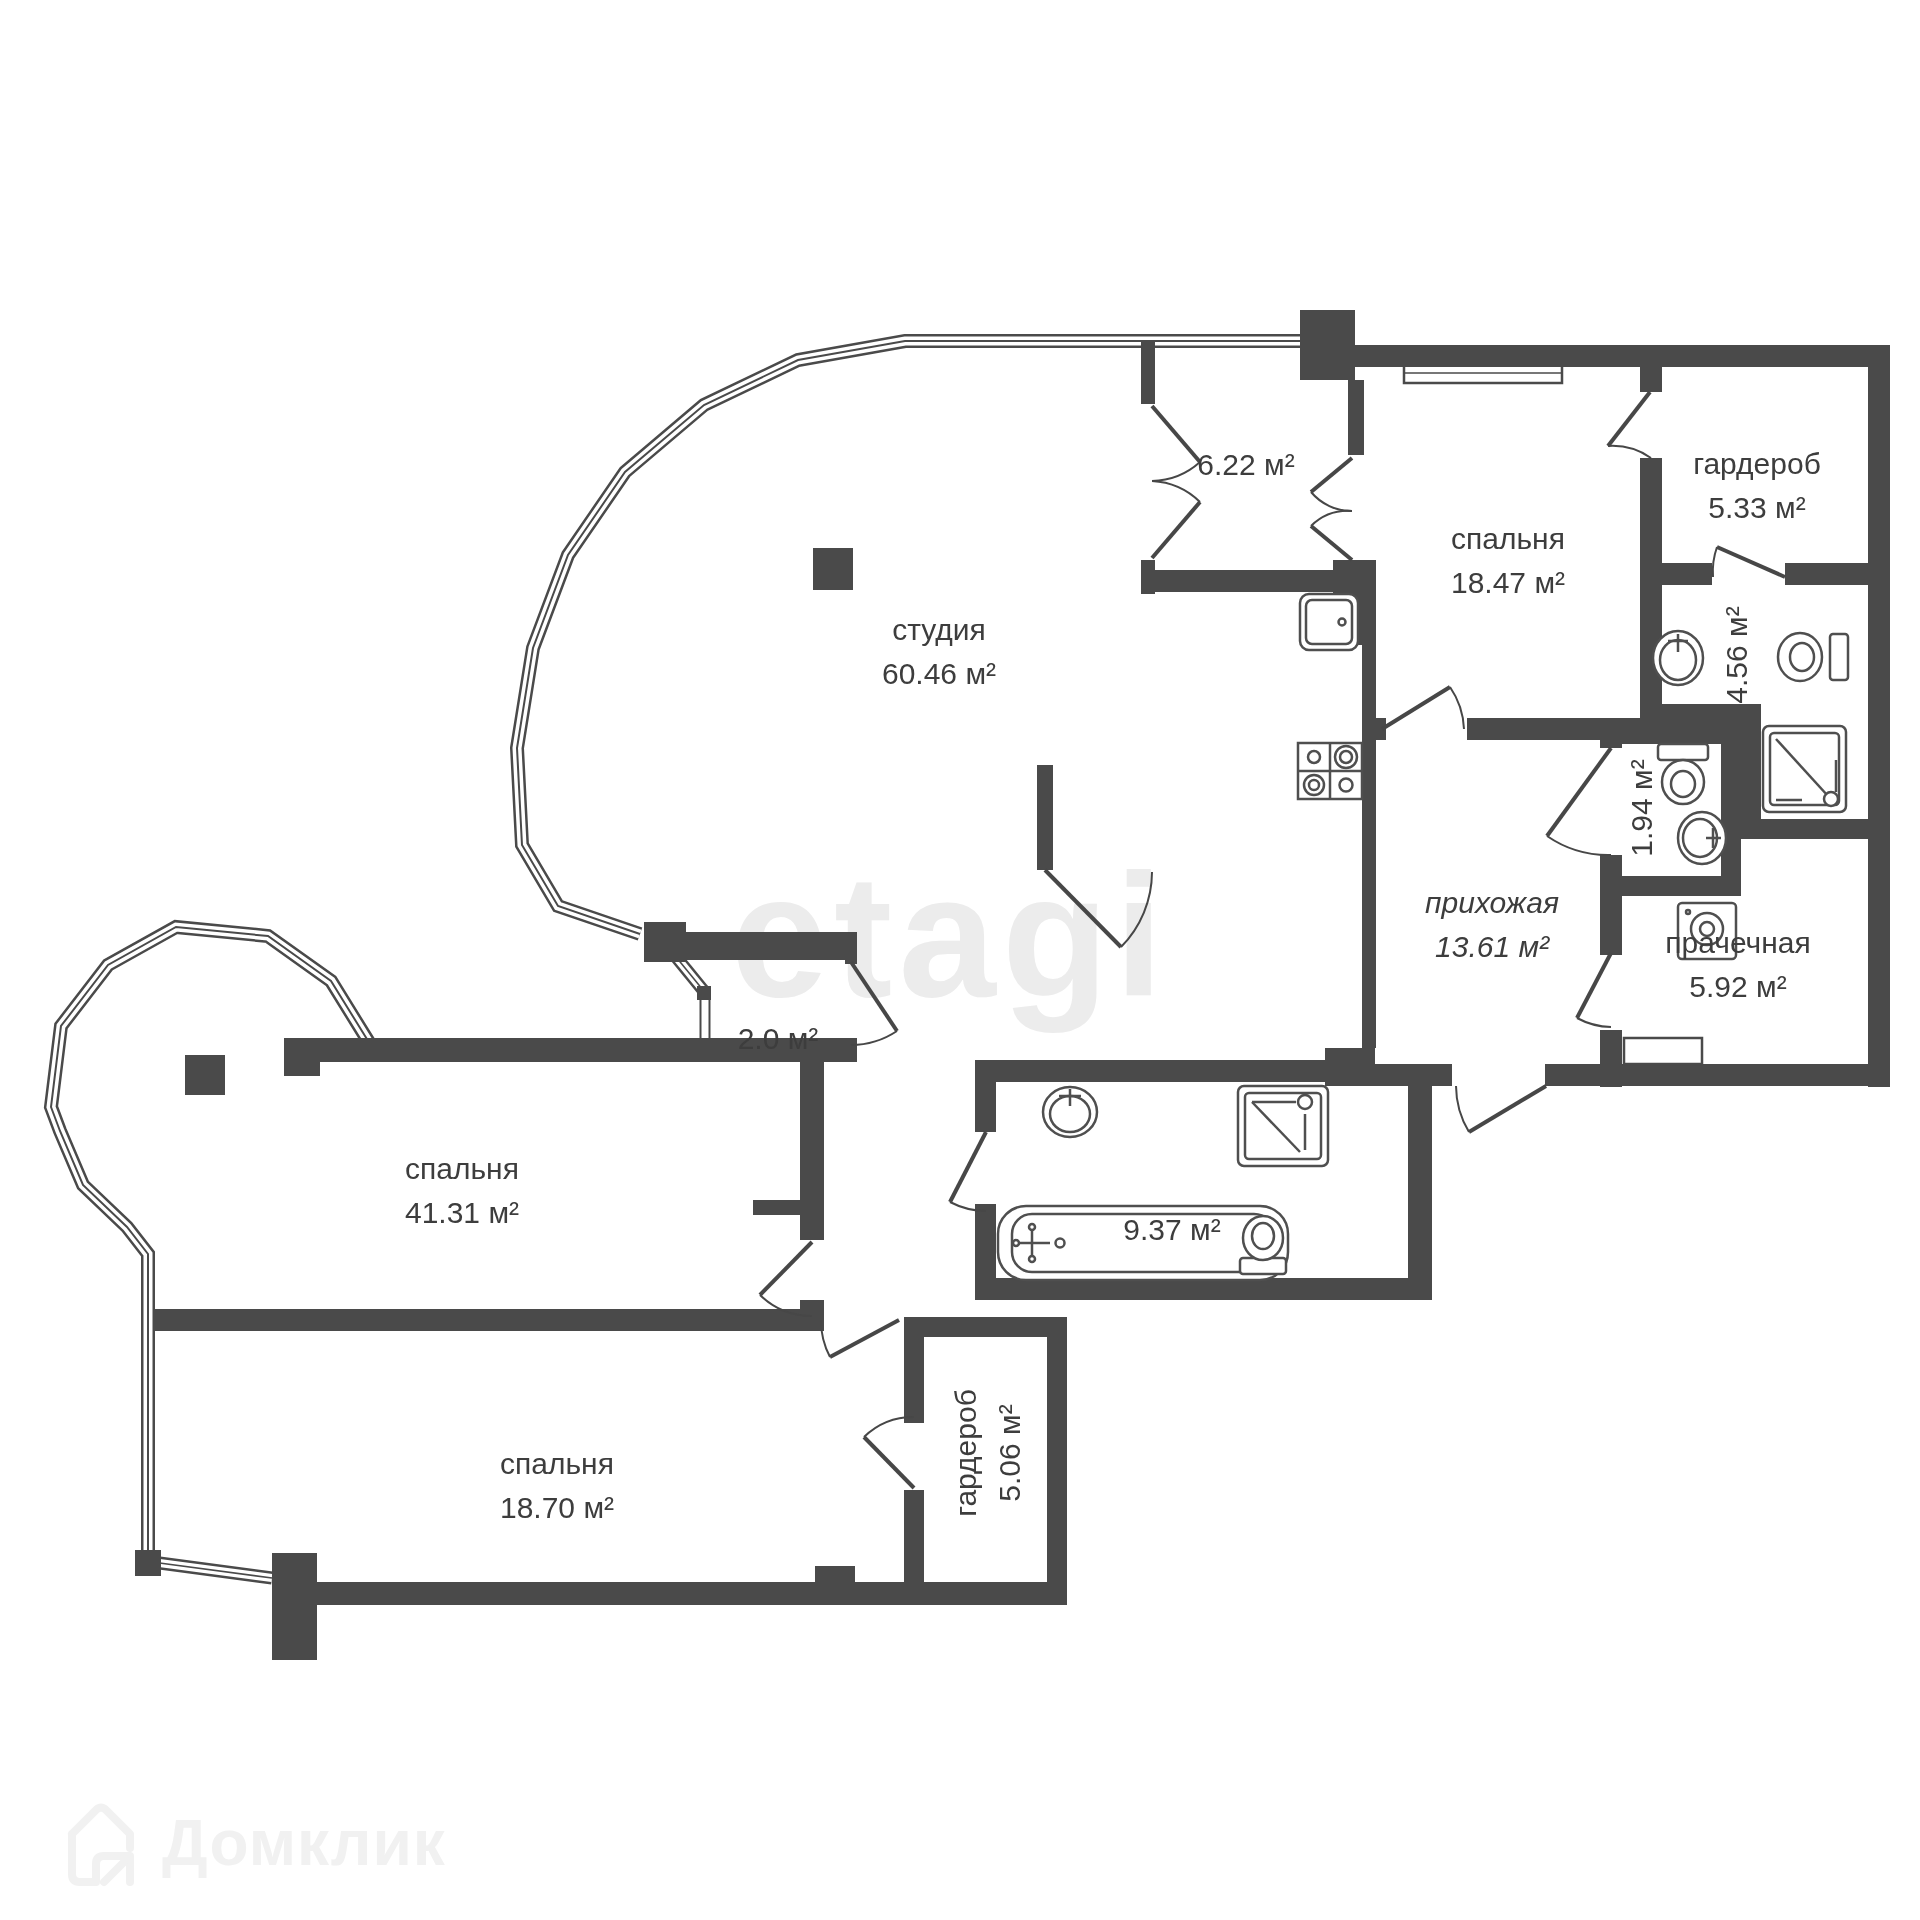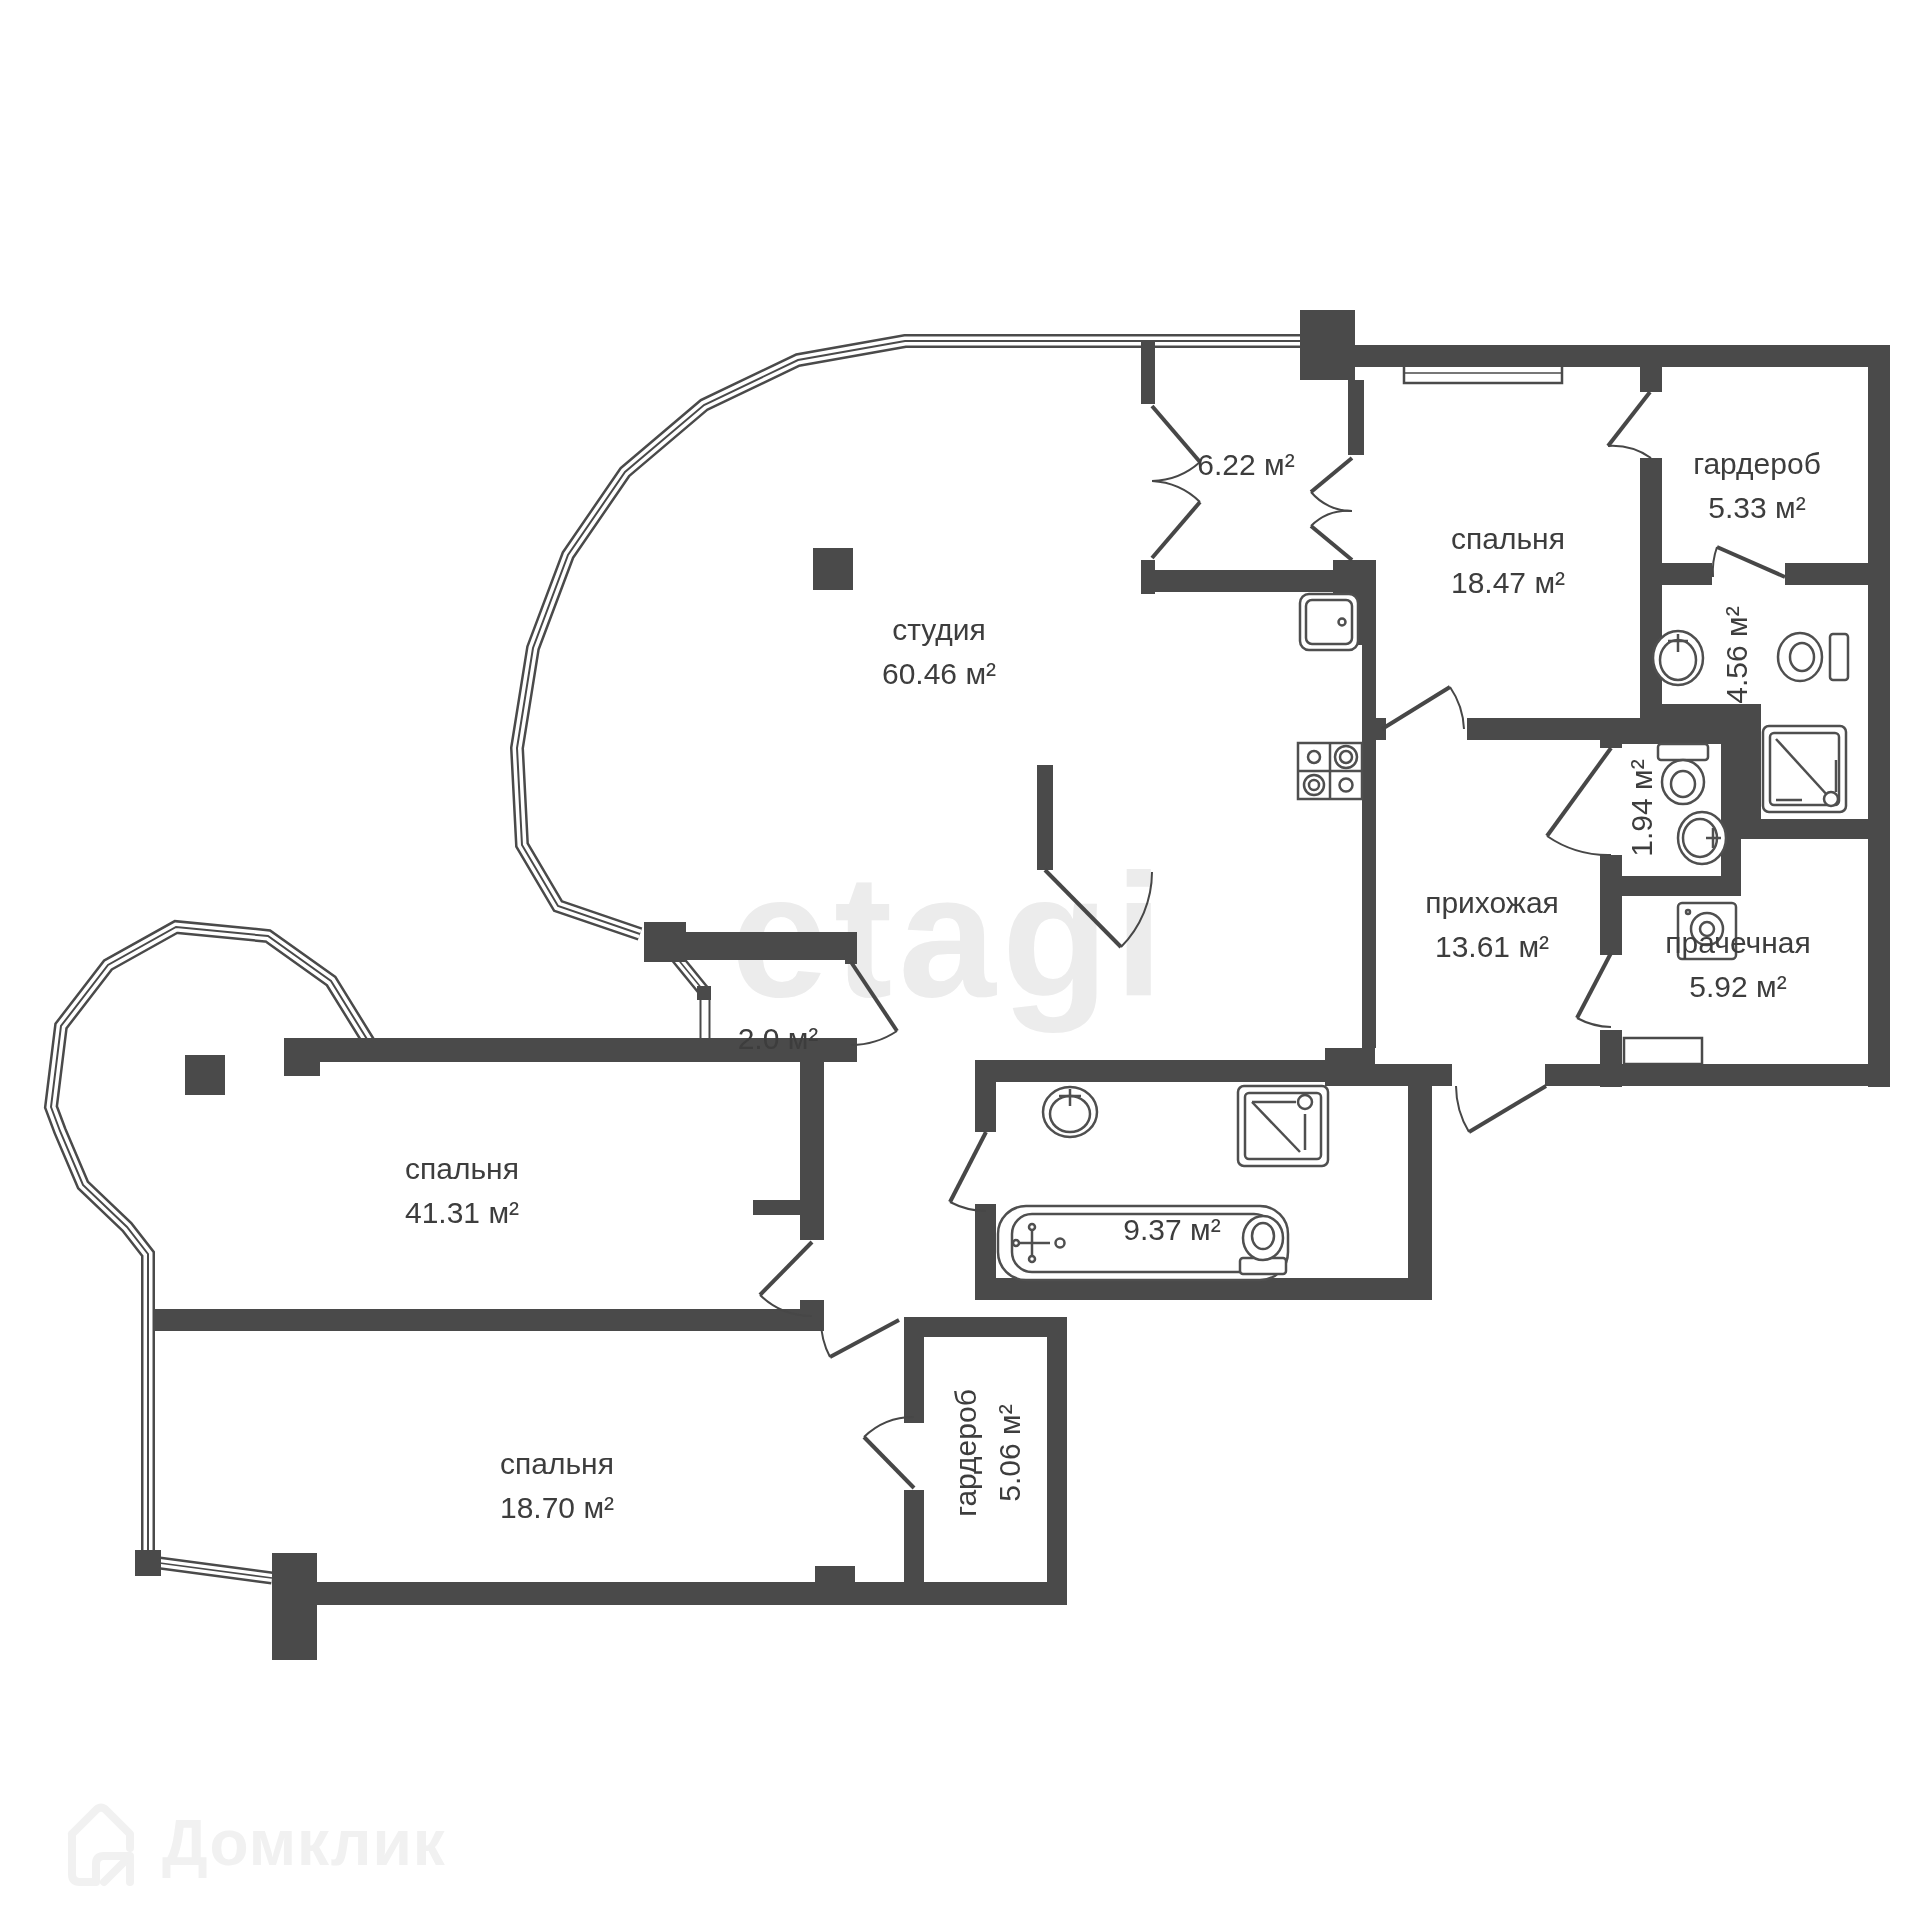--- a/index.html
+++ b/index.html
@@ -281,21 +281,21 @@
   <div class="lbl" style="left:1757px;top:486px;">
     <div>гардероб</div>
     <div>5.33 м²</div>
   </div>
   <div class="lbl vert" style="left:1737px;top:655px;">
     <div>4.56 м²</div>
   </div>
   <div class="lbl vert" style="left:1642px;top:808px;">
     <div>1.94 м²</div>
   </div>
-  <div class="lbl" style="left:1492px;top:925px;">
+  <div class="lbl" style="left:1492px;top:925px;font-style:italic;">
     <div>прихожая</div>
     <div>13.61 м²</div>
   </div>
   <div class="lbl" style="left:1738px;top:965px;">
     <div>прачечная</div>
     <div>5.92 м²</div>
   </div>
   <div class="lbl" style="left:778px;top:991px;margin-top:48px;">
     <div>2.0 м²</div>
   </div>

